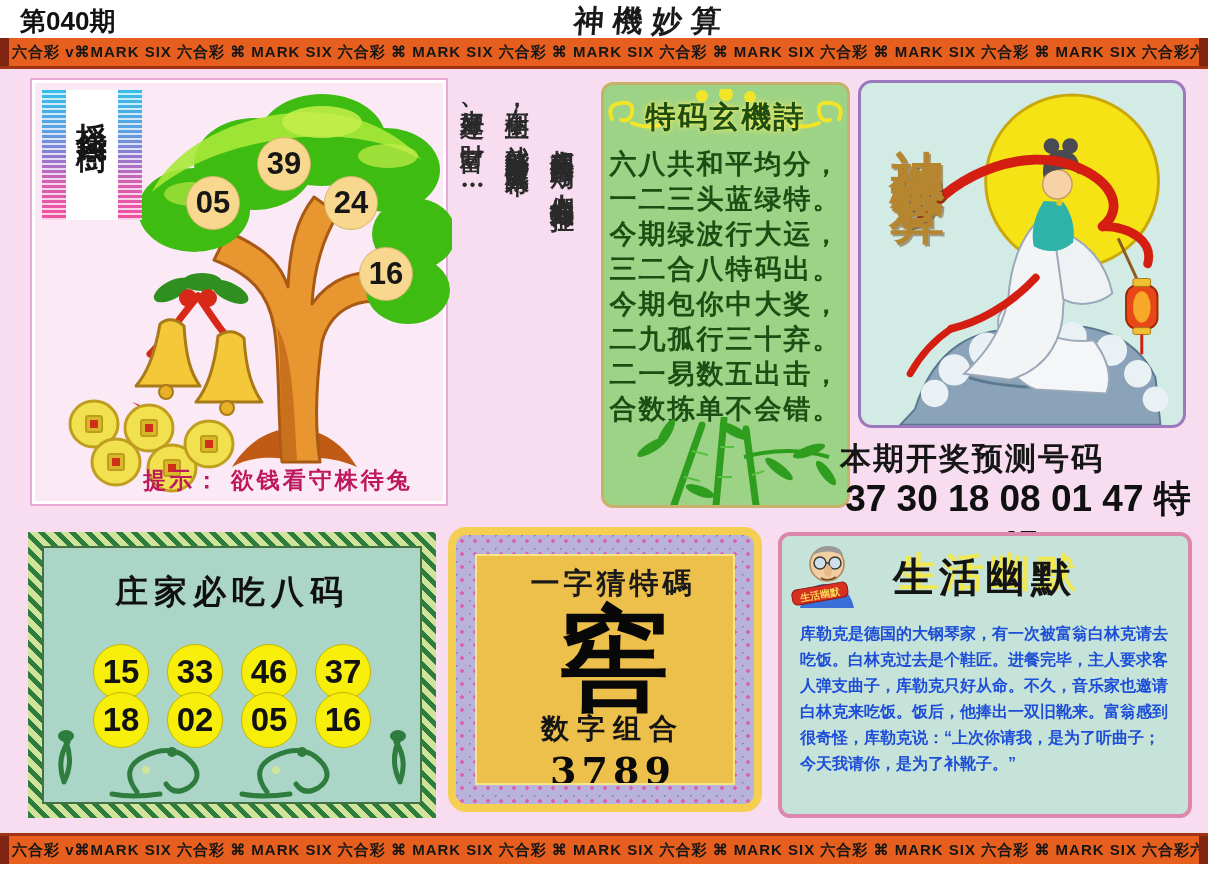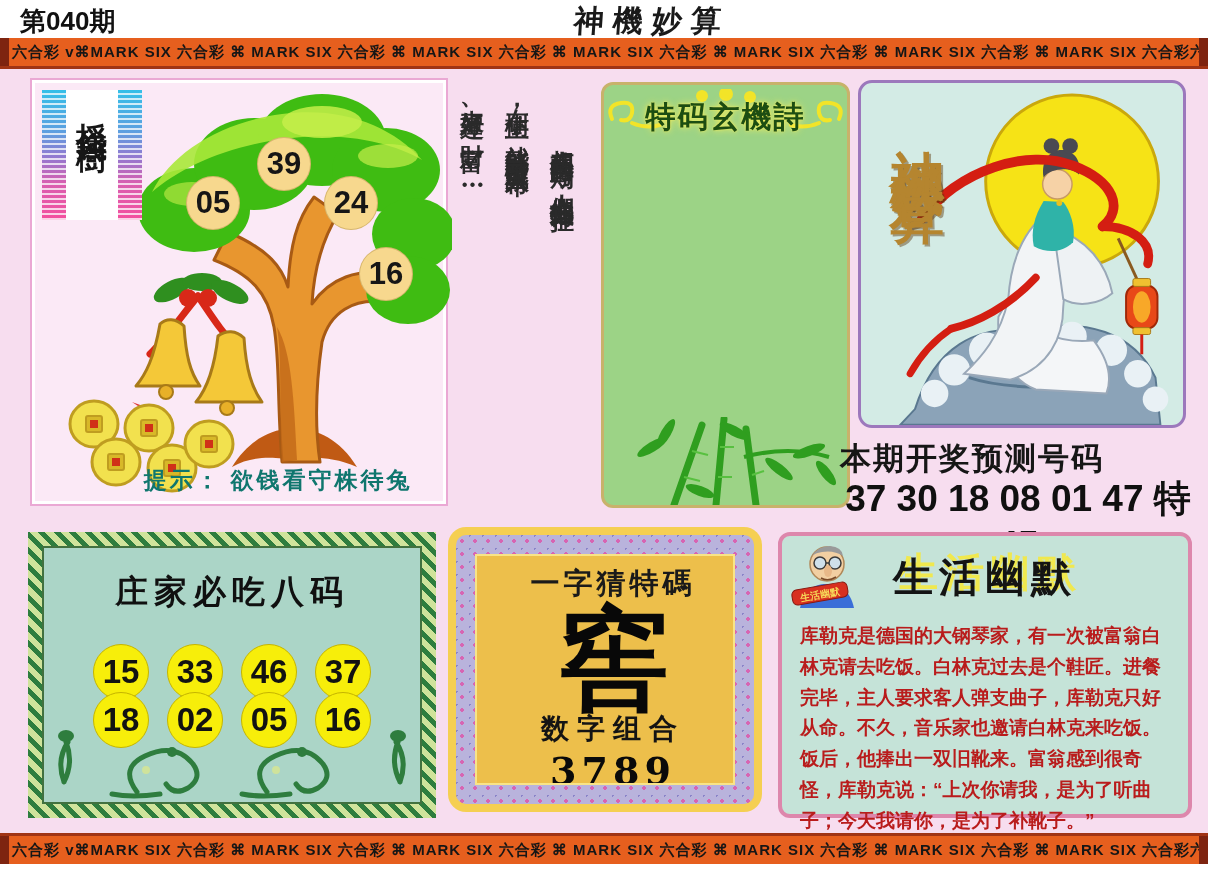--- a/index.html
+++ b/index.html
@@ -38,21 +38,21 @@
   .tree-label{writing-mode:vertical-rl;text-orientation:upright;font-size:31px;font-weight:800;
      font-family:"DejaVu Serif", serif;color:#161616;letter-spacing:10px;margin-top:8px;}
   .tree-art{position:absolute;left:100px;top:2px;width:320px;height:392px;}
   .bells-art{position:absolute;left:82px;top:182px;width:175px;height:175px;}
   .coins-art{position:absolute;left:22px;top:316px;width:195px;height:102px;}
   .num-circle{position:absolute;width:52px;height:52px;border-radius:50%;
      background:var(--peach,#f7d88e);border:1px solid rgba(120,80,10,.25);
      display:flex;align-items:center;justify-content:center;
      font-size:31px;font-weight:700;color:#161616;}
   .hint{position:absolute;left:0;right:0;bottom:8px;text-align:center;padding-left:78px;
-     font-size:23px;font-weight:800;color:#0f766e;letter-spacing:3px;font-family:Liberation Serif, serif;}
+     font-size:23px;font-weight:800;color:#be185d;letter-spacing:3px;}
   
   .legend{position:absolute;left:448px;top:90px;width:130px;height:408px;
      writing-mode:vertical-rl;text-orientation:upright;
      font-family:"DejaVu Serif", serif;font-size:24px;font-weight:700;color:#2a2a2a;letter-spacing:3px;}
   .legend .col{margin-left:13px;}
   .legend .col:first-child{margin-top:40px;}
   
   .poem-panel{position:absolute;left:583px;top:82px;width:249px;height:426px;box-sizing:border-box;
      background:var(--poem_bg,#9cd386);border:3px solid var(--poem_border,#c8b26b);border-radius:12px;overflow:hidden;margin-left:18px;}
   .poem-deco{position:absolute;left:0;top:4px;width:100%;height:46px;}
@@ -104,21 +104,21 @@
   .oneword-combo{margin-top:-8px;font-size:28px;font-weight:800;color:#141414;
      font-family:"DejaVu Serif", serif;letter-spacing:8px;}
   .oneword-digits{font-size:38px;font-weight:800;color:#0a0a0a;letter-spacing:5px;
      font-family:"DejaVu Serif", serif;}
   
   .humor{position:absolute;left:778px;top:532px;width:414px;height:286px;box-sizing:border-box;
      background:var(--humor_bg,#c5e3d8);border:4px solid var(--humor_border,#dd87ac);border-radius:12px;}
   .humor-icon{position:absolute;left:6px;top:2px;width:74px;height:70px;}
   .humor-title{margin-top:14px;text-align:center;font-size:40px;font-weight:900;color:#141414;
      letter-spacing:6px;text-shadow:5px -5px 0 #f0e84e;}
-  .humor-body{margin:16px 18px 0 18px;font-size:19px;font-weight:700;color:#b91c1c;
+  .humor-body{margin:16px 18px 0 18px;font-size:16px;font-weight:700;color:#1d4ed8;
      line-height:1.62;text-align:left;}
 </style>
 </head>
 <body>
 
 <div class="content-bg"></div>
 
 <div class="header">
   <span class="issue">第040期</span>
   <span class="brand">神機妙算</span>
@@ -214,20 +214,30 @@
       <path d="M235,30 q6,-14 -9,-16 q-13,-2 -11,10 q2,9 11,7"></path>
       <path d="M215,34 q-14,6 -28,2"></path>
     </g>
     <g fill="#f2e428">
       <circle cx="98" cy="7" r="6"></circle>
         <circle cx="122" cy="5" r="7"></circle>
         <circle cx="146" cy="8" r="6"></circle>
     </g>
   </svg>
   <div class="poem-title">特码玄機詩</div>
+  <div class="poem-lines">
+    <div>六八共和平均分，</div>
+    <div>一二三头蓝绿特。</div>
+    <div>今期绿波行大运，</div>
+    <div>三二合八特码出。</div>
+    <div>今期包你中大奖，</div>
+    <div>二九孤行三十弃。</div>
+    <div>二一易数五出击，</div>
+    <div>合数拣单不会错。</div>
+  </div>
   <svg class="bamboo-art" viewBox="0 0 243 88">
     <g stroke="#2f9e1f" stroke-width="7" stroke-linecap="round">
       <path d="M70,88 L98,8" fill="none"></path>
       <path d="M112,88 L120,2" fill="none"></path>
       <path d="M152,88 L142,12" fill="none"></path>
     </g>
     <g stroke="#58c040" stroke-width="2">
       <path d="M80,60 L96,64"></path>
         <path d="M88,34 L104,38"></path>
         <path d="M114,60 L128,60"></path>

